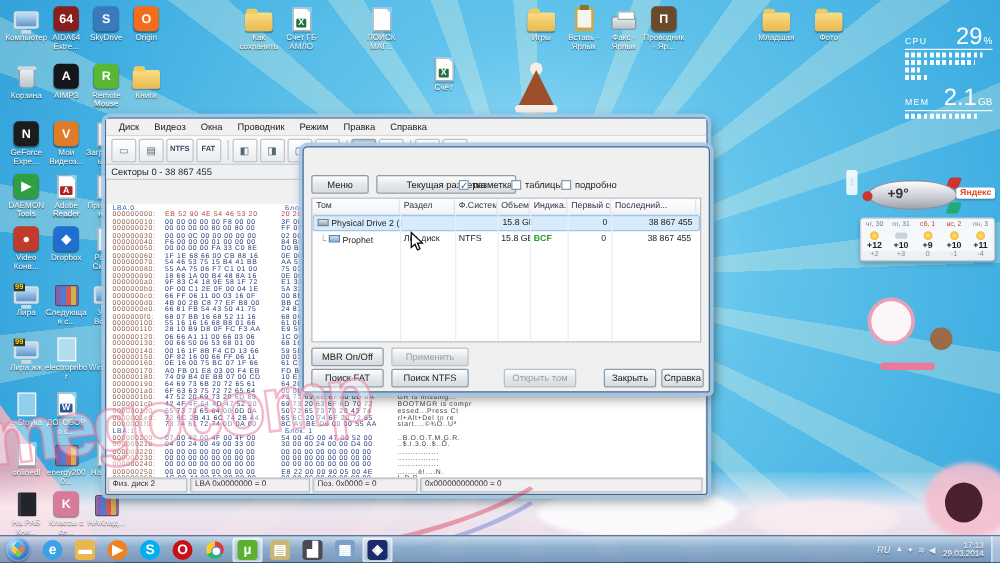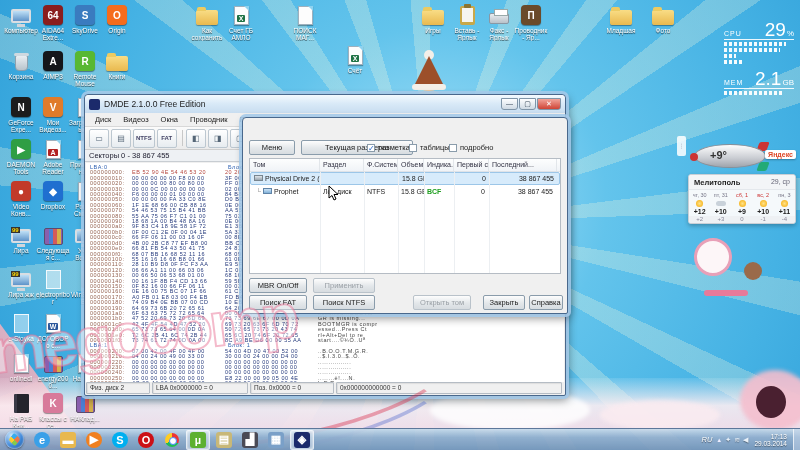--- a/index.html
+++ b/index.html
@@ -470,24 +470,20 @@
   <div class="weather">
     <div class="blimp">
       <div class="bl-fin"></div>
       <div class="bl-fin bl-fin2"></div>
       <div class="bl-body"></div>
       <div class="bl-nose"></div>
       <div class="bl-temp">+9°</div>
       <div class="brand">Яндекс</div>
     </div>
     <div class="wpanel">
-      <div class="wrow1">
-        <span class="wcity">Мелитополь</span>
-        <span class="wdate">29, ср</span>
-      </div>
       <div class="wdays">
           <div class="wday">
             <div class="wdn">чт, 30</div>
             <div class="wic">
               <div class="sun"></div>
             </div>
             <div class="whi">+12</div>
             <div class="wlo">+2</div>
           </div>
           <div class="wday">
@@ -520,29 +516,20 @@
               <div class="sun"></div>
             </div>
             <div class="whi">+11</div>
             <div class="wlo">-4</div>
           </div>
         </div>
     </div>
   </div>
 
   <div class="win" style="left:84px;top:94px;width:482px;height:302px;z-index:10;">
-    <div class="tbar">
-      <div class="ticon" style="background:#1b2a6b;"></div>
-      <div class="ttext">DMDE 2.1.0.0 Free Edition</div>
-      <div class="winbtns">
-        <div class="wbtn">—</div>
-        <div class="wbtn">▢</div>
-        <div class="wbtn close">✕</div>
-      </div>
-    </div>
     <div class="menubar">
         <span class="mitem">Диск</span>
         <span class="mitem">Видеоз</span>
         <span class="mitem">Окна</span>
         <span class="mitem">Проводник</span>
         <span class="mitem">Режим</span>
         <span class="mitem">Правка</span>
         <span class="mitem">Справка</span>
       </div>
     <div class="toolbar">
@@ -666,21 +653,21 @@
         <div class="vline" style="left: 148px;"></div>
         <div class="vline" style="left: 174px;"></div>
         <div class="vline" style="left: 204px;"></div>
         <div class="vline" style="left: 239px;"></div>
       </div>
     <div></div>
   <div class="btn" style="left: 6px; top: 160px; width: 58px;">MBR On/Off</div>
       <div class="btn disabled" style="left: 70px; top: 160px; width: 62px;">Применить</div>
       <div class="btn" style="left: 6px; top: 177px; width: 58px;">Поиск FAT</div>
       <div class="btn" style="left: 70px; top: 177px; width: 62px;">Поиск NTFS</div>
-      <div class="btn disabled" style="left: 170px; top: 177px; width: 58px;">Открыть том</div>
+      <div class="btn disabled" style="left: 160px; top: 177px; width: 58px;">Открыть том</div>
       <div class="btn" style="left: 240px; top: 177px; width: 42px;">Закрыть</div>
       <div class="btn" style="left: 286px; top: 177px; width: 34px;">Справка</div>
     </div>
 
   <svg class="cursor" style="left:328px;top:185px;" width="11" height="16" viewBox="0 0 11 16">
     <polygon points="1,1 1,13 4,10.5 6,15 8,14 6,9.5 10,9.5" fill="#fff" stroke="#000" stroke-width="1"></polygon>
   </svg>
 
   <div class="wm-arc"></div>
   <div class="wm-arc wm-arc2"></div>

